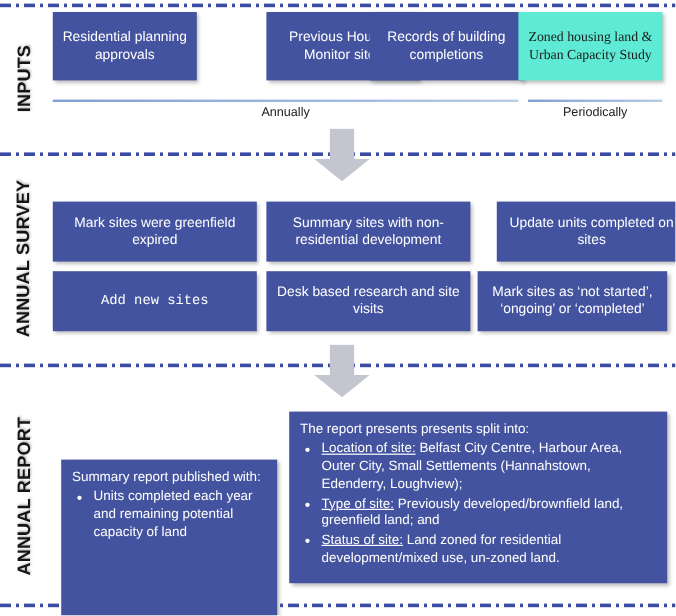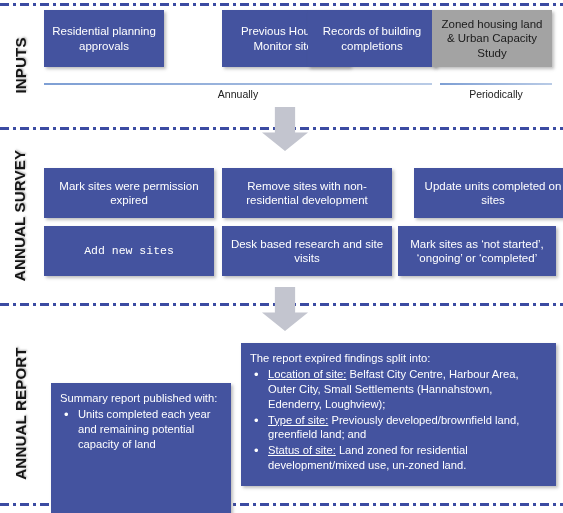--- a/index.html
+++ b/index.html
@@ -67,22 +67,23 @@
     display: flex;
     align-items: center;
     justify-content: center;
     text-align: center;
     font-size: 11.5px;
     line-height: 1.25;
     padding: 4px 6px;
     box-shadow: 2px 2px 3px rgba(110,110,110,0.45);
   }
   .box.gray {
-    background: #a3a3a3;
+    background: #5eead4;
     color: #1b1b1b;
+    font-family: Liberation Serif, serif;
   }
 
   
   .rule {
     position: absolute;
     height: 2px;
     background: linear-gradient(to right, #7e9fd4, #b9cbe6);
   }
   .cadence {
     position: absolute;
@@ -163,23 +164,23 @@
 
   <div class="cadence" style="left:44px;  top:88px; width:388px;">Annually</div>
   <div class="cadence" style="left:440px; top:88px; width:112px;">Periodically</div>
 
   <div class="arrow" style="left:262px; top:107px;"></div>
 
   <div class="band-label" style="top:130px; height:170px;">
     <span>ANNUAL SURVEY</span>
   </div>
 
-  <div class="box" style="left:44px;  top:168px; width:170px; height:50px;">Mark sites were permission expired</div>
-
-  <div class="box" style="left:222px; top:168px; width:170px; height:50px;">Remove sites with non-residential development</div>
+  <div class="box" style="left:44px;  top:168px; width:170px; height:50px;">Mark sites were greenfield expired</div>
+
+  <div class="box" style="left:222px; top:168px; width:170px; height:50px;">Summary sites with non-residential development</div>
 
   <div class="box" style="left:414px; top:168px; width:158px; height:50px;text-align:center;">Update units completed on sites</div>
 
   <div class="box" style="left:44px;  top:226px; width:170px; height:50px;font-family:Liberation Mono, monospace;">Add new sites</div>
 
   <div class="box" style="left:398px; top:226px; width:158px; height:50px;">Mark sites as ‘not started’, ‘ongoing’ or ‘completed’</div>
 
   <div class="box" style="left:222px; top:226px; width:170px; height:50px;">Desk based research and site visits</div>
 
   <div class="arrow" style="left:262px; top:287px;"></div>
@@ -191,21 +192,21 @@
   <div class="report-box" style="left:51px; top:343px; width:180px; height:143px;margin-top:40px;">
     <p class="intro">Summary report published with:</p>
     <ul>
       <li>
         <span>Units completed each year and remaining potential capacity of land</span>
       </li>
     </ul>
   </div>
 
   <div class="report-box" style="left:241px; top:343px; width:315px; height:143px;">
-    <p class="intro">The report expired findings split into:</p>
+    <p class="intro">The report presents presents split into:</p>
     <ul>
       <li>
         <span class="lead">Location of site:</span><span> Belfast City Centre, Harbour Area, Outer City, Small Settlements (Hannahstown, Edenderry, Loughview);</span>
       </li>
       <li>
         <span class="lead">Type of site:</span><span> Previously developed/brownfield land, greenfield land; and</span>
       </li>
       <li>
         <span class="lead">Status of site:</span><span> Land zoned for residential development/mixed use, un-zoned land.</span>
       </li>

